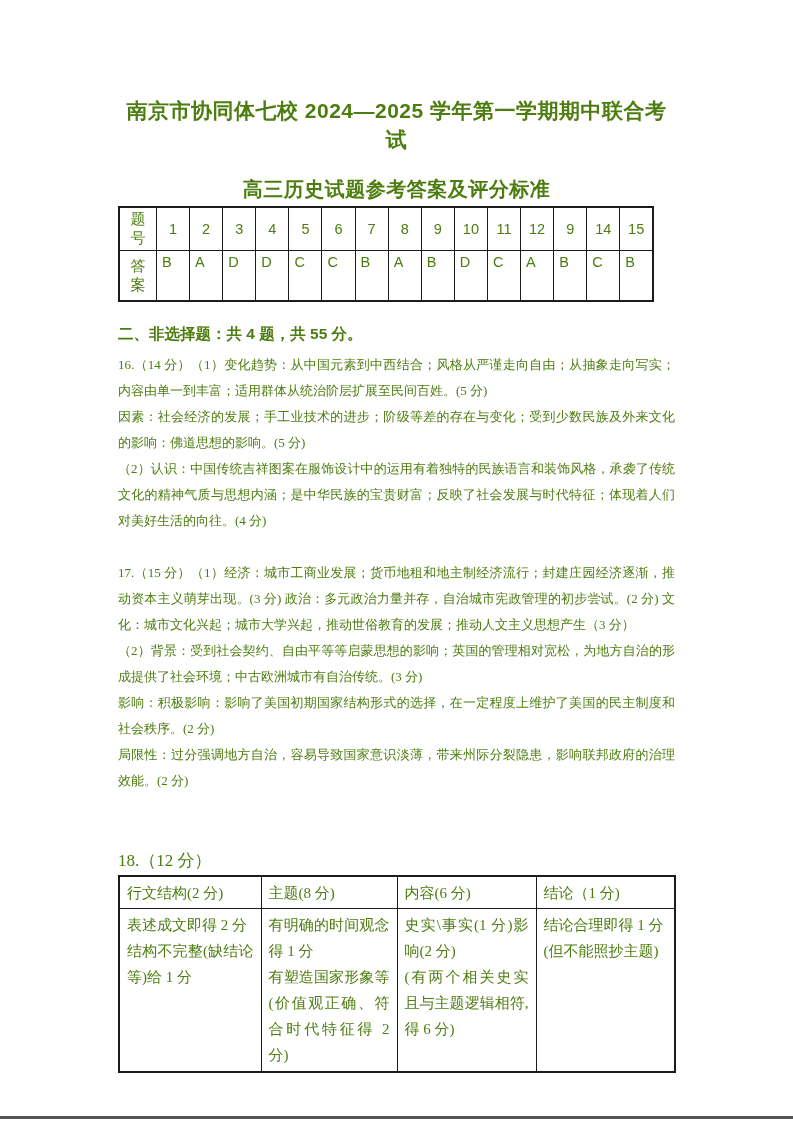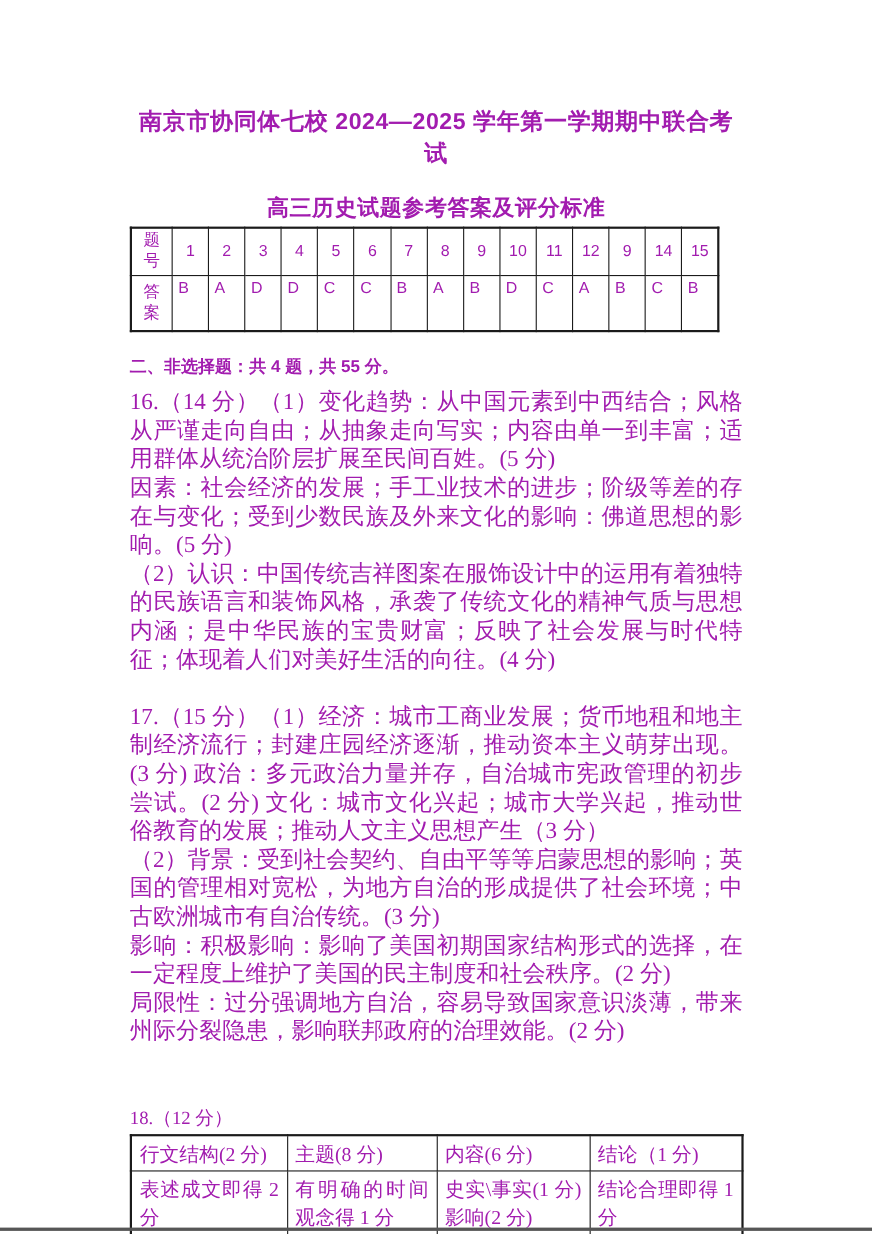--- a/index.html
+++ b/index.html
@@ -1,20 +1,20 @@
 <!DOCTYPE html>
 <html><head>
 <meta charset="utf-8">
 <style>
   html,body{margin:0;padding:0;background:#fff;}
   .page{
     position:relative;
     width:793px;height:1122px;
     background:#ffffff;
-    color:#a21caf;
+    color:#4d7c0f;
     font-family:"Liberation Serif","DejaVu Serif",serif;
     overflow:hidden;
   }
   .content{padding:96px 118px 0 118px;}
 
   .title{
     margin:0;
     font-family:"Liberation Sans","DejaVu Sans",sans-serif;
     font-weight:700;font-size:21px;line-height:29px;
     text-align:center;letter-spacing:.5px;
@@ -45,28 +45,28 @@
     text-align:center;vertical-align:middle;
     font-family:"Liberation Sans","DejaVu Sans",sans-serif;font-size:14.5px;
   }
   .t1 .ans{
     text-align:left;vertical-align:top;padding:3px 0 0 5px;
     font-family:"Liberation Sans","DejaVu Sans",sans-serif;font-size:14.5px;
   }
 
   .para-block{margin-top:7px;}
   .para-block p{
-    margin:0;font-size:21px;line-height:26px;
+    margin:0;font-size:13px;line-height:26px;
     text-align:justify;text-justify:inter-ideograph;
   }
   .q17{margin-top:26px;}
 
   .q18-label{margin-top:56px;font-size:17px;line-height:22px;}
   .t2{margin-top:3px;width:556px;border:2px solid #1b1b1b;}
-  .t2 td{border:1.4px solid #1b1b1b;font-size:18px;}
+  .t2 td{border:1.4px solid #1b1b1b;font-size:15px;}
   .t2 .h{height:31px;vertical-align:middle;padding:0 7px;line-height:20px;}
   .t2 .b{
     height:134px;vertical-align:top;padding:3px 7px;
     line-height:26px;white-space:pre-line;text-align:justify;
   }
 
   .bottom-rule{
     position:absolute;left:0;top:1116px;
     width:793px;height:3px;background:#565656;
   }

